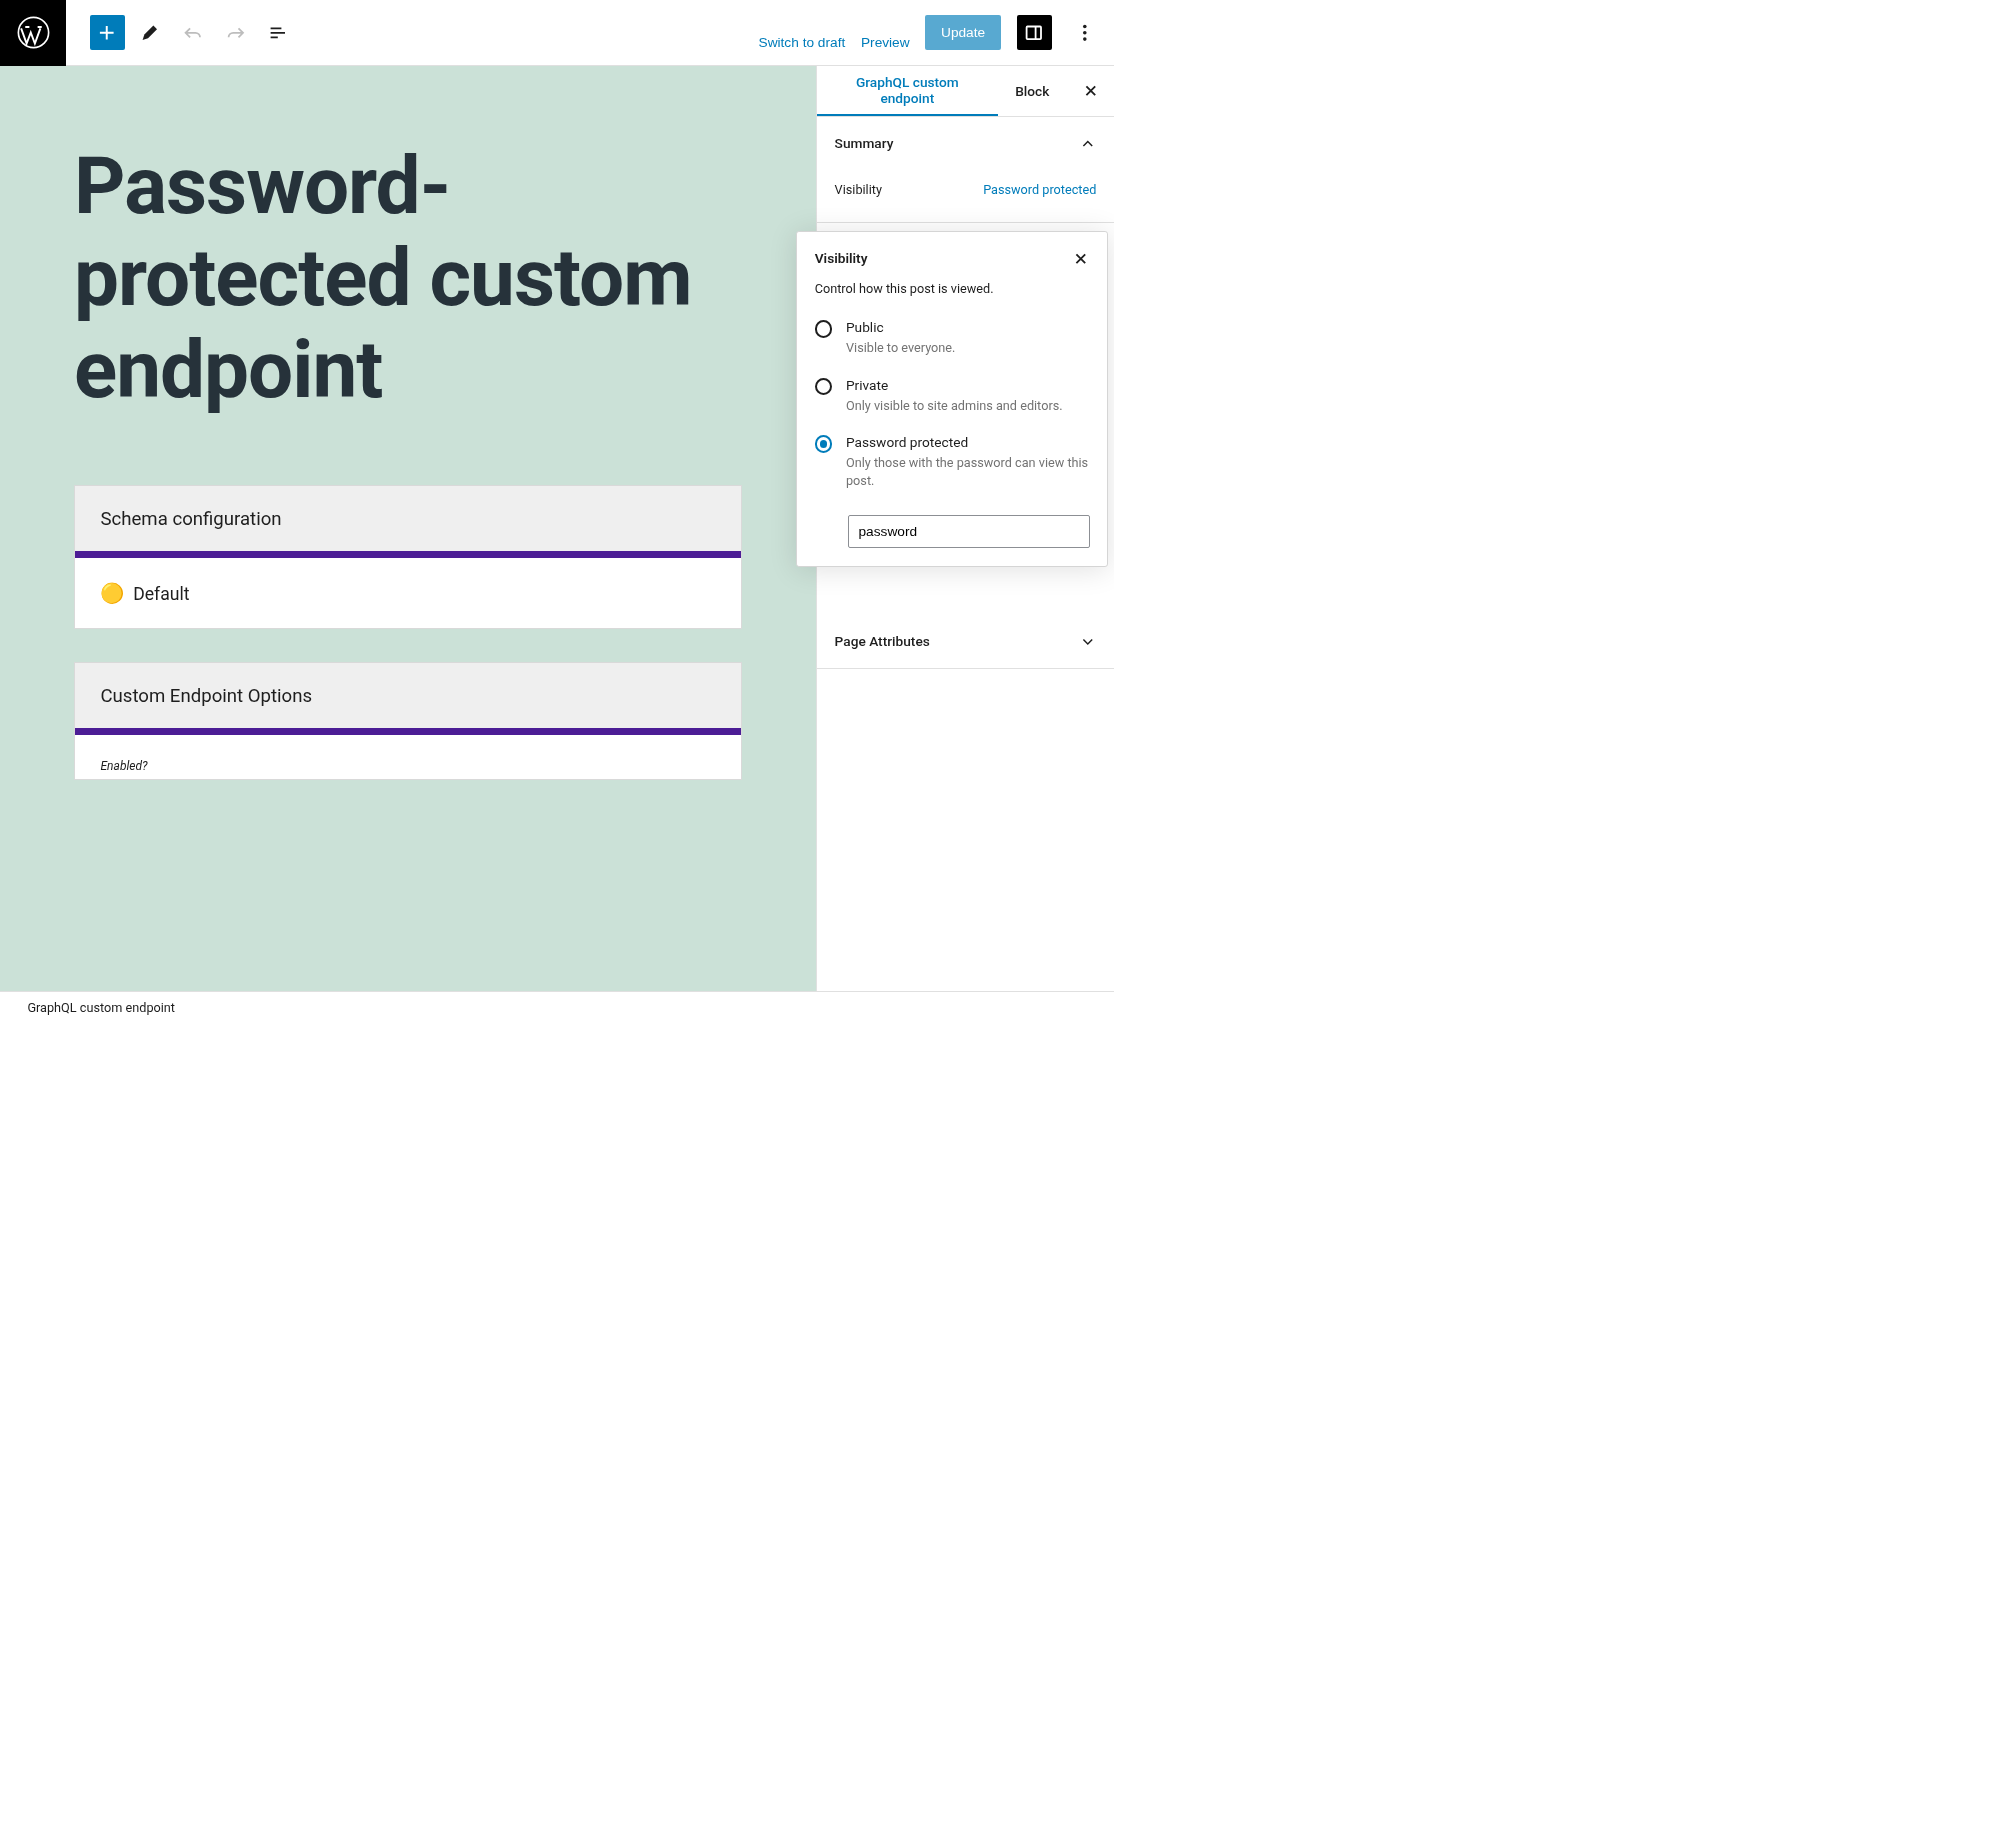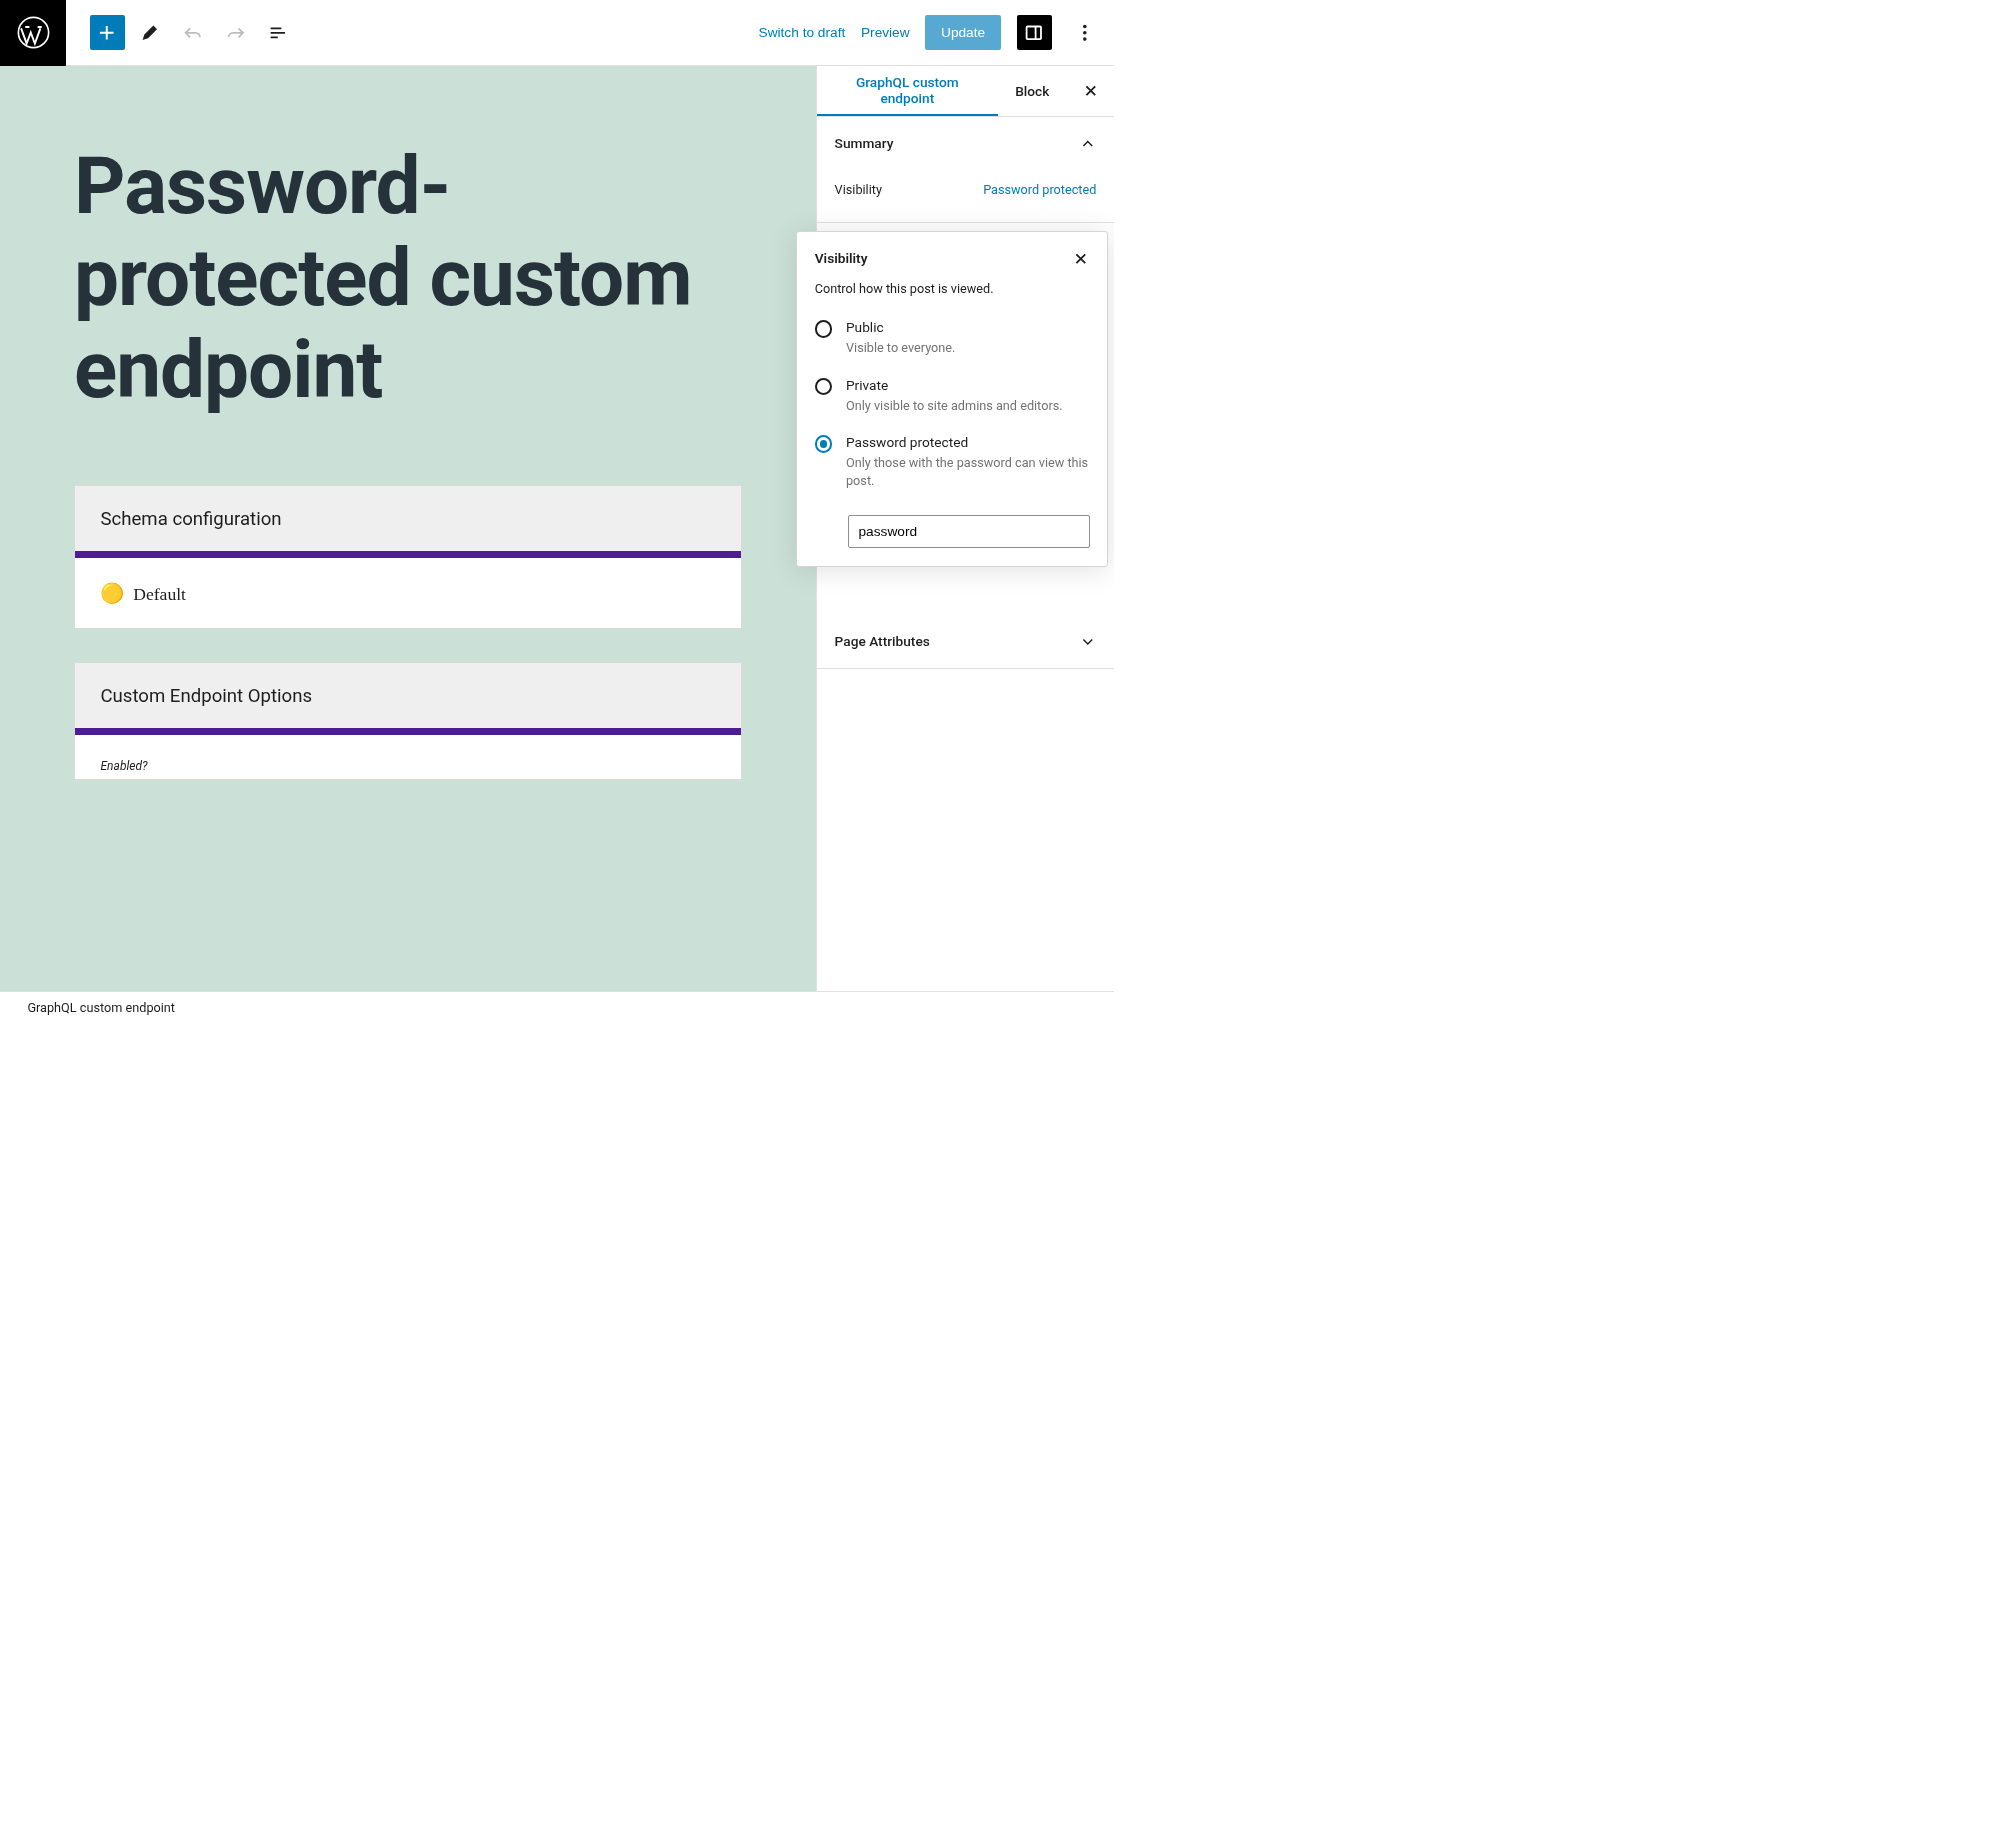--- a/index.html
+++ b/index.html
@@ -7,34 +7,34 @@
 
     
     .topbar { display: flex; align-items: center; height: 66px; border-bottom: 1px solid #e0e0e0; }
     .wp-logo { width: 66px; height: 66px; background: #000; display: flex; align-items: center; justify-content: center; }
     .wp-logo svg { width: 33px; height: 33px; fill: #fff; }
     .toolbar-left { display: flex; align-items: center; gap: 7.8px; padding-left: 23.5px; }
     .btn-add { width: 35px; height: 35px; background: #007cba; display: flex; align-items: center; justify-content: center; border-radius: 2px; }
     .btn-add svg { width: 23.5px; height: 23.5px; stroke: #fff; }
     .icon-btn { width: 35px; height: 35px; display: flex; align-items: center; justify-content: center; background: transparent; border: none; cursor: pointer; }
     .icon-btn svg { width: 21.6px; height: 21.6px; }
-    .toolbar-right { margin-left: auto; display: flex; align-items: center; gap: 15.7px; padding-right: 11.8px; }
+    .toolbar-right { margin-left: auto; display: flex; align-items: flex-end; gap: 15.7px; padding-right: 11.8px; }
     .link-btn { color: #007cba; font-size: 13.7px; background: none; border: none; cursor: pointer; }
     .update-btn { background: #007cba; color: #ffffff; opacity: 0.65; border: none; padding: 9.8px 15.7px; font-size: 13.7px; border-radius: 2px; }
     .view-toggle { width: 35px; height: 35px; background: #000; display: flex; align-items: center; justify-content: center; border-radius: 2px; }
     .view-toggle svg { stroke: #fff; width: 21.6px; height: 21.6px; }
     .more-btn svg { fill: #1e1e1e; }
 
     
     .layout { display: flex; height: calc(100% - 66px - 32px); }
     .editor-area { flex: 1; background: #cbe1d7; padding: 74px; overflow: hidden; }
     .post-title { font-size: 80px; font-weight: 700; line-height: 1.15; color: #26323a; letter-spacing: -1px; margin-bottom: 69px; }
     .block-card { border: 1px solid #d9d9d9; background: #fff; margin-bottom: 33px; }
     .block-card-header { background: #efefef; padding: 21.6px 25.5px; font-size: 18.6px; color: #1e1e1e; border-bottom: 7px solid #4c1d95; }
-    .block-card-body { padding: 23.5px 25.5px; font-size: 17.6px; font-family: Liberation Serif, serif; }
+    .block-card-body { padding: 23.5px 25.5px; font-size: 17.6px; }
     .block-card-body .emoji { font-size: 19.6px; margin-right: 3.9px; }
     .enabled-label { font-style: italic; font-size: 12px; padding: 23.5px 25.5px 5.9px 25.5px; }
 
     
     .sidebar { width: 298px; border-left: 1px solid #e0e0e0; background: #fff; position: relative; }
     .sidebar-tabs { display: flex; border-bottom: 1px solid #e0e0e0; align-items: stretch; height: 51px; }
     .sidebar-tab { flex: 1; display: flex; align-items: center; justify-content: center; font-size: 13.7px; text-align: center; padding: 7.8px 11.8px; cursor: pointer; font-weight: 500; }
     .sidebar-tab.active { border-bottom: 2.9px solid #007cba; color: #007cba; font-weight: 500; }
     .sidebar-tab.block { flex: 0 0 auto; padding: 7.8px 17.6px; }
     .sidebar-close { width: 47px; display: flex; align-items: center; justify-content: center; cursor: pointer; }

